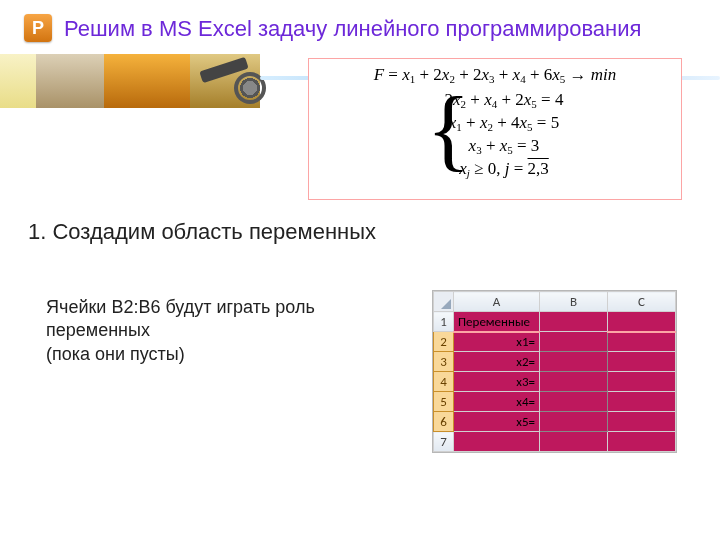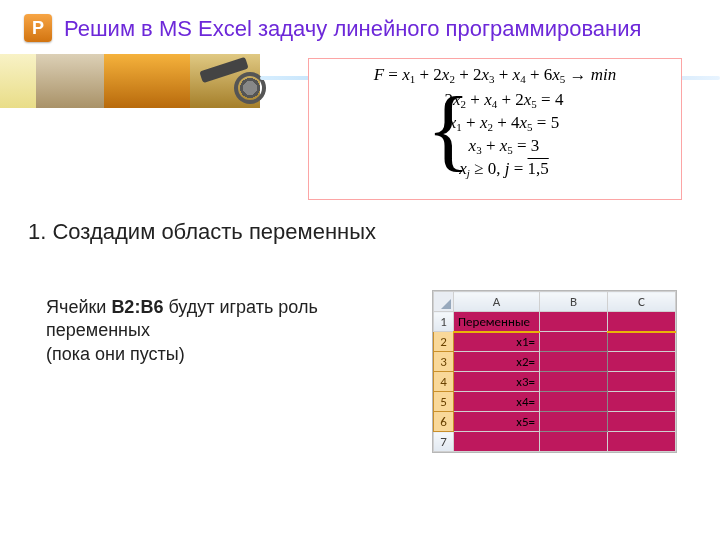--- a/index.html
+++ b/index.html
@@ -35,38 +35,38 @@
     font-size:17px;text-align:center;padding-top:4px;color:#000}
   .formula-box .obj{margin:2px 0 4px}
   .formula-box i{font-style:italic}
   .sub{font-size:11px;vertical-align:-3px}
   .sys{position:relative;display:inline-block;text-align:center;line-height:1.35;padding-left:18px}
   .brace{position:absolute;left:0;top:-6px;font-size:92px;line-height:92px;color:#000;font-family:'Cambria Math',serif}
   .over{text-decoration:overline}
 
   .step{position:absolute;left:28px;top:219px;font-size:22px;color:#222}
   .para{position:absolute;left:46px;top:296px;width:340px;font-size:18px;line-height:1.3;color:#222}
-  .para b{font-weight:bold}
+  .para b{font-weight:normal}
 
   
   .excel{position:absolute;left:432px;top:290px;border:1px solid #b7b7b7;
     font-family:Calibri,Arial,sans-serif;font-size:13px;color:#000;background:#fff}
   .excel table{border-collapse:collapse}
   .excel th,.excel td{border:1px solid #d0d0d0;height:20px;box-sizing:border-box;
     padding:0 4px;text-align:right;background:#be185d}
   .excel th{background:linear-gradient(#f5f8fb,#e2e9f1);text-align:center;color:#444;font-weight:normal}
   .excel .corner{width:20px;background:#e9edf3;position:relative}
   .excel .corner::after{content:"";position:absolute;right:2px;bottom:2px;
     border:5px solid transparent;border-right-color:#97a8bc;border-bottom-color:#97a8bc}
   .excel .rowhdr{width:20px;text-align:center;background:linear-gradient(#f5f8fb,#e2e9f1);color:#444}
   .excel .rowhdr.sel{background:#f9d899;border-color:#c98f2a;color:#6a4200}
   .colA{width:86px}.colB{width:68px}.colC{width:68px}
   .excel td.left{text-align:left}
   .excel td.sel{border:1px solid #888}
-  .heavy-top td{border-top:2px solid #eab308}
+  .heavy-top td{border-top:2px solid #fca5a5}
 </style>
 </head>
 <body>
 <div class="slide">
 
 <div class="p-icon">P</div>
 <div class="title">Решим в MS Excel задачу линейного программирования</div>
 
 <div class="ribbon">
   <div class="rib r1"></div>
@@ -79,21 +79,21 @@
 <div class="stripe"></div>
 
 <div class="formula-box">
   <div class="obj" id="objective"><i>F</i> = <i>x</i><span class="sub">1</span> + 2<i>x</i><span class="sub">2</span> + 2<i>x</i><span class="sub">3</span> + <i>x</i><span class="sub">4</span> + 6<i>x</i><span class="sub">5</span> → <i>min</i></div>
   <div class="sys">
     <span class="brace">{</span>
     <div id="constraints">
           <div>2<i>x</i><span class="sub">2</span> + <i>x</i><span class="sub">4</span> + 2<i>x</i><span class="sub">5</span> = 4</div>
           <div><i>x</i><span class="sub">1</span> + <i>x</i><span class="sub">2</span> + 4<i>x</i><span class="sub">5</span> = 5</div>
           <div><i>x</i><span class="sub">3</span> + <i>x</i><span class="sub">5</span> = 3</div>
-          <div><i>x</i><span class="sub"><i>j</i></span> ≥ 0, <i>j</i> = <span class="over">1,5</span></div>
+          <div><i>x</i><span class="sub"><i>j</i></span> ≥ 0, <i>j</i> = <span class="over">2,3</span></div>
         </div>
   </div>
 </div>
 
 <div class="step">1. Создадим область переменных</div>
 
 <div class="para">
   <span>Ячейки </span><b>B2:B6</b><span> будут играть роль переменных</span><br>
   <span>(пока они пусты)</span>
 </div>

